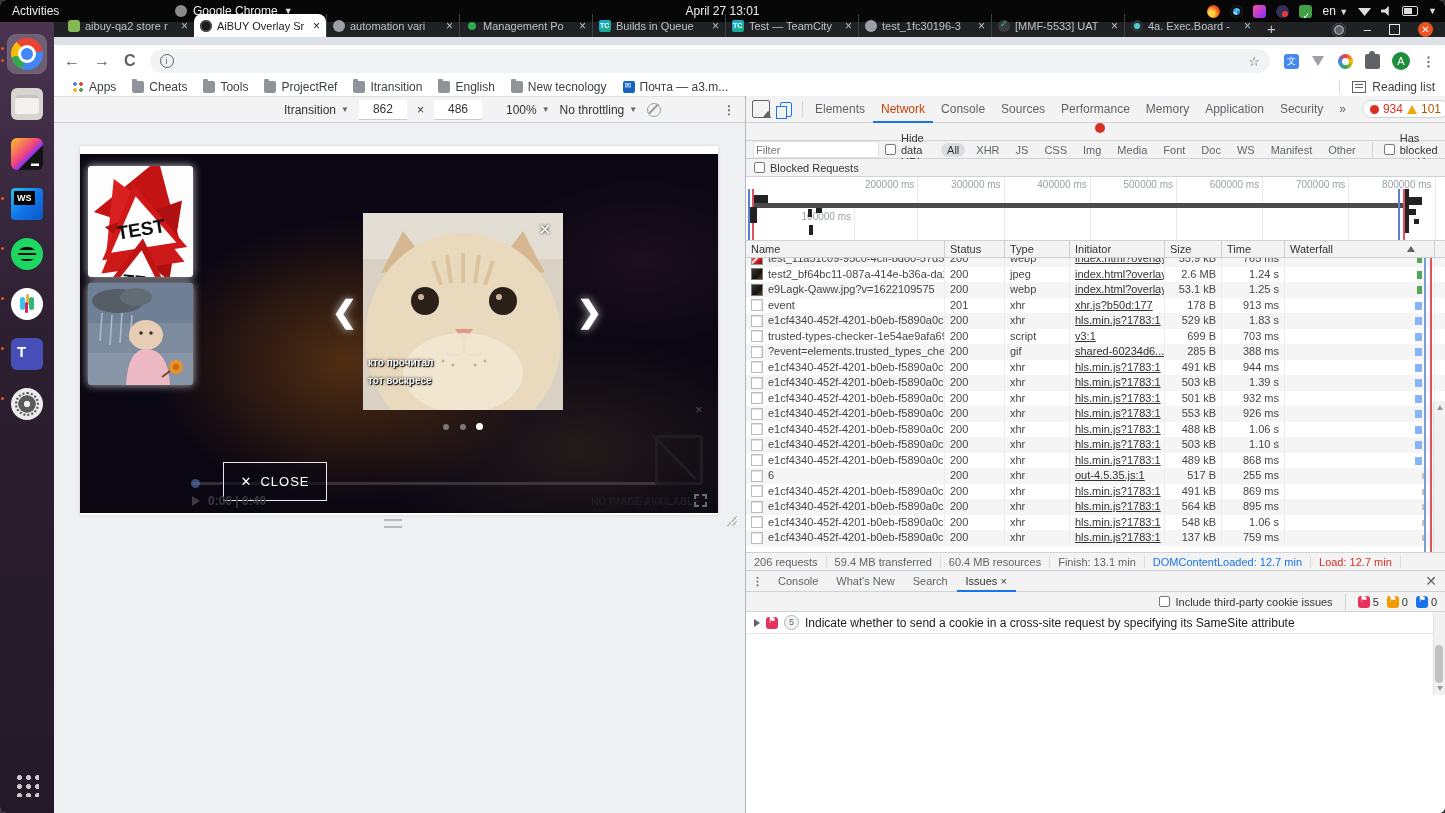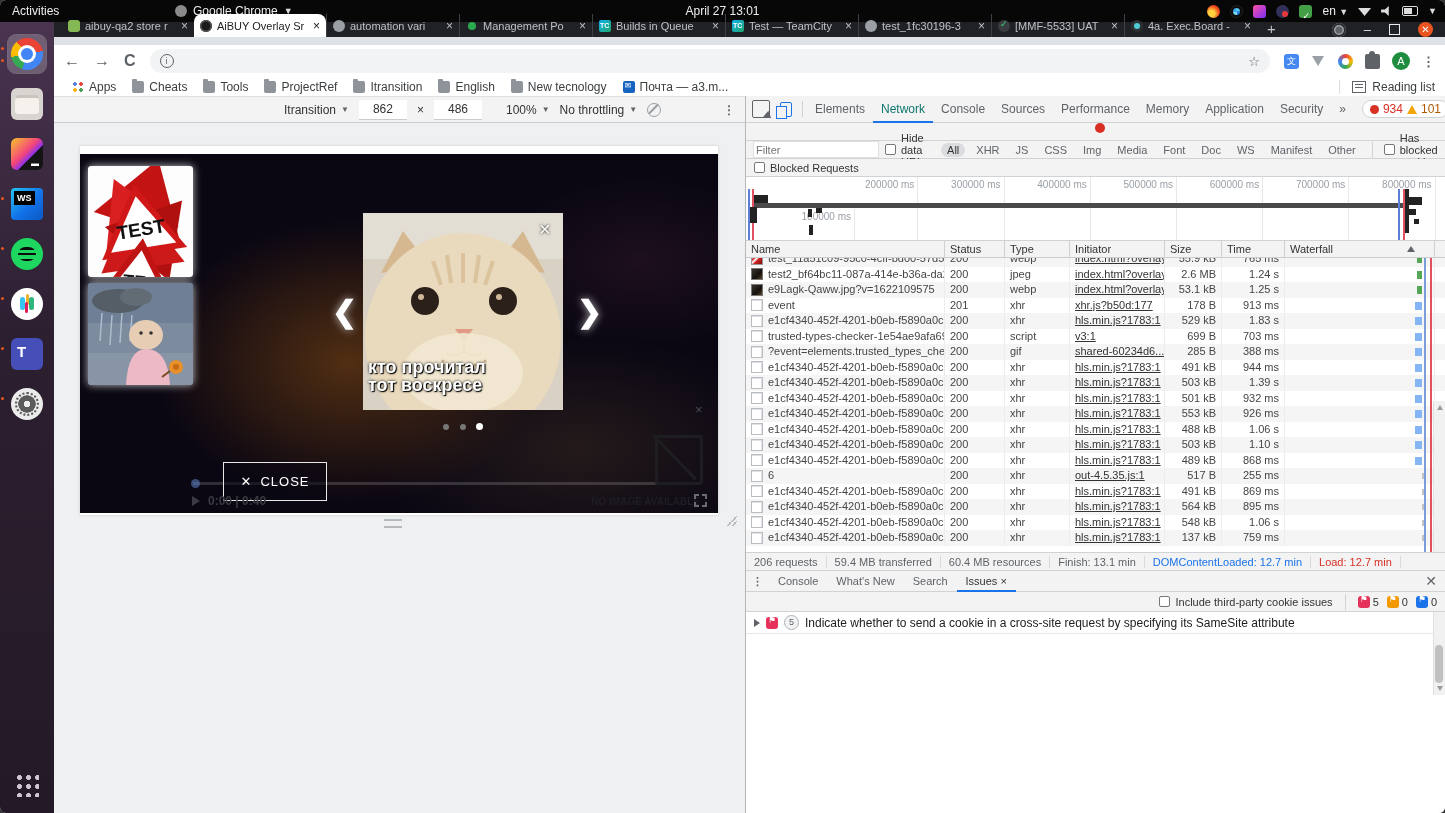--- a/index.html
+++ b/index.html
@@ -120,21 +120,21 @@
   #devicebar .menu3{margin-left:auto;margin-right:10px;color:#5f6368;}
   #canvas{left:54px;top:123px;width:691px;height:690px;background:#eef0f1;}
   #viewport{position:absolute;left:26px;top:23px;width:638px;height:369px;background:#fff;box-shadow:0 0 3px rgba(0,0,0,.15);}
   #overlay{position:absolute;left:0;top:8px;width:638px;height:359px;background:
       radial-gradient(ellipse 260px 190px at 42% 58%,rgba(196,110,18,.38),rgba(120,60,10,.12) 60%,transparent 75%),
       radial-gradient(ellipse 300px 160px at 78% 82%,rgba(150,110,60,.18),transparent 70%),
       radial-gradient(ellipse 200px 120px at 88% 30%,rgba(90,40,60,.25),transparent 70%),
       #0a0713;overflow:hidden;}
   .thumb{position:absolute;left:8px;width:105px;box-shadow:0 0 9px rgba(255,255,255,.75);border-radius:3px;overflow:hidden;}
   #carousel-img{position:absolute;left:283px;top:59px;width:200px;height:197px;}
-  .cap{position:absolute;left:288px;color:#fff;font-weight:bold;font-size:18px;text-shadow:0 0 3px #000,1px 1px 1px #000;}
+  .cap{position:absolute;left:288px;color:#fff;font-weight:bold;font-size:10px;text-shadow:0 0 3px #000,1px 1px 1px #000;}
   #img-close{position:absolute;left:459px;top:64px;color:#fff;font-size:20px;text-shadow:0 0 3px #000;}
   .nav-arrow{position:absolute;top:140px;color:#fff;font-size:30px;font-weight:bold;text-shadow:0 0 8px rgba(255,255,255,.7);}
   .dots{position:absolute;left:283px;top:262px;width:200px;text-align:center;}
   .dot{display:inline-block;width:6px;height:6px;border-radius:50%;background:#777;margin:0 3px;}
   .dot.on{background:#fff;width:7px;height:7px;}
   #progress{position:absolute;left:113px;top:328px;width:478px;height:3px;background:rgba(255,255,255,.16);}
   #prog-handle{position:absolute;left:-2px;top:-3px;width:9px;height:9px;border-radius:50%;background:rgba(95,130,200,.55);}
   #close-btn{position:absolute;left:143px;top:308px;width:102px;height:37px;border:1px solid #e8e8e8;background:rgba(10,8,18,.55);
      color:#fff;display:flex;align-items:center;justify-content:center;gap:8px;font-size:13px;letter-spacing:1px;}
   #vtime{position:absolute;left:112px;top:340px;color:#3a3a42;font-size:12px;display:flex;gap:8px;align-items:center;font-weight:bold;}
@@ -154,21 +154,21 @@
   #devtools{left:745px;top:96px;width:700px;height:717px;background:#fff;border-left:1px solid #b5b8bb;font-size:12px;color:#333;box-sizing:border-box;}
   .dtrow{position:relative;display:flex;align-items:center;background:#f3f3f3;border-bottom:1px solid #d0d3d6;box-sizing:border-box;}
   #dt-main{height:27px;gap:0;}
   .dt-ic{width:16px;height:16px;margin:0 6px;position:relative;flex:none;}
   .i-inspect{border:1.5px solid #5f6368;border-radius:2px;}
   .i-inspect::after{content:"";position:absolute;right:-3px;bottom:-3px;border-left:7px solid #5f6368;border-top:4px solid transparent;border-bottom:4px solid transparent;transform:rotate(40deg);}
   .i-device{border:1.5px solid #1a73e8;border-radius:2px;width:10px;height:13px;margin-left:4px;}
   .i-device::after{content:"";position:absolute;left:-5px;top:3px;width:9px;height:11px;background:#f3f3f3;border:1.5px solid #1a73e8;}
   .vsep{width:1px;height:16px;background:#d0d3d6;margin:0 4px;flex:none;}
   .dt-tab{padding:0 8px;height:27px;line-height:27px;color:#5f6368;flex:none;}
-  .dt-tab.on{color:#0f766e;border-bottom:2px solid #1a73e8;box-sizing:border-box;}
+  .dt-tab.on{color:#c2410c;border-bottom:2px solid #1a73e8;box-sizing:border-box;}
   .badge-pill{display:flex;align-items:center;gap:4px;border:1px solid #d0d3d6;border-radius:10px;background:#fff;padding:1px 7px;margin-left:8px;font-size:12px;}
   .errdot{width:9px;height:9px;border-radius:50%;background:#d93025;display:inline-block;}
   .errnum{color:#d93025;}
   .warntri{width:0;height:0;border-left:5px solid transparent;border-right:5px solid transparent;border-bottom:9px solid #f2a60d;display:inline-block;}
   .warnnum{color:#b05a00;text-align:center;}
   .flagbadge{display:flex;align-items:center;gap:3px;margin-left:10px;font-size:11px;color:#333;}
   .flagic{width:12px;height:12px;border-radius:3px;position:relative;display:inline-block;}
   .flagic::after{content:"⚑";position:absolute;left:2px;top:-2px;font-size:9px;color:#fff;}
   .f-red{background:#e5325a;} .f-orange{background:#f29900;} .f-blue{background:#1a73e8;}
   .gear{width:14px;height:14px;border-radius:50%;border:2px dotted #5f6368;position:relative;flex:none;margin:0 6px;}

